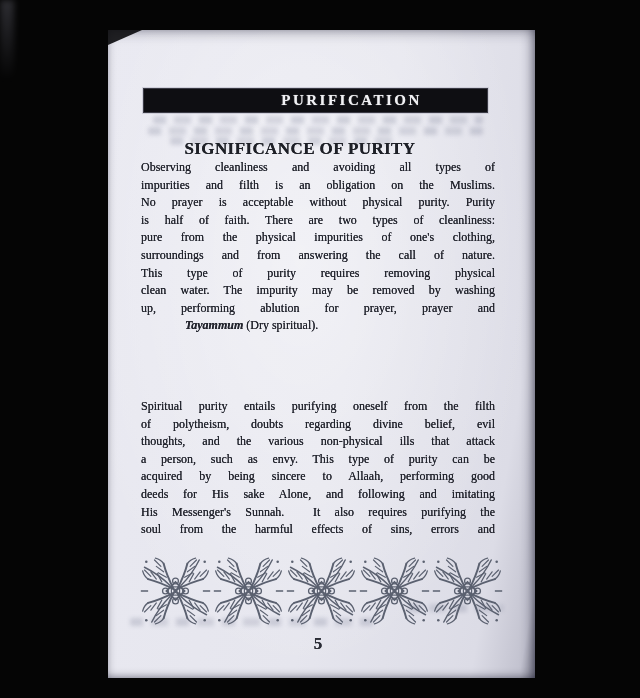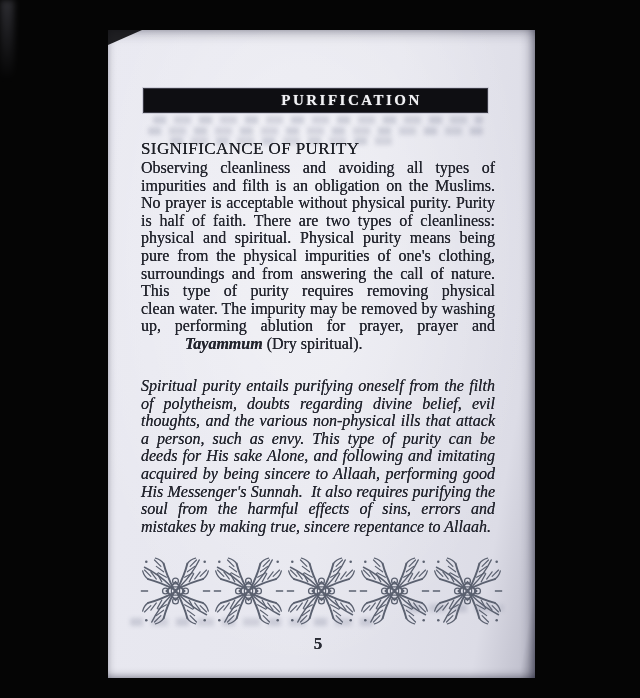--- a/index.html
+++ b/index.html
@@ -34,32 +34,32 @@
     box-sizing:border-box;
     display:flex;align-items:center;justify-content:center;
   }
   .chapter-bar span{
     color:#f1f1f4;font-weight:bold;font-size:15px;letter-spacing:2.5px;
     transform:translateX(36px);
     text-shadow:0 0 1px rgba(255,255,255,.6);
     font-family:Liberation Serif, serif;
   }
   .section-heading{
-    position:absolute;left:33px;top:109px;width:354px;
-    text-align:left;font-weight:normal;font-size:17px;
+    position:absolute;left:15px;top:109px;width:354px;
+    text-align:center;font-weight:bold;font-size:17px;
     color:#1e2027;letter-spacing:.4px;
     text-shadow:0 0 .5px #1e2027;
   }
   .body-col{
     position:absolute;left:33px;width:354px;
-    color:#23252e;font-size:16px;line-height:17.6px;
+    color:#23252e;font-size:12px;line-height:17.6px;
     text-shadow:0 0 .45px #23252e;
   }
   .para1{top:129px;}
-  .para2{top:347px;font-style:italic;}
+  .para2{top:368px;}
   .jline{text-align:justify;text-align-last:justify;white-space:pre-wrap;}
   .lline{text-align:left;white-space:pre-wrap;}
   .tay{font-weight:bold;font-style:italic;margin-left:44px;}
   .ghost{
     position:absolute;height:8px;border-radius:2px;
     background:repeating-linear-gradient(90deg,
       rgba(88,94,122,.55) 0 13px, rgba(88,94,122,0) 13px 21px,
       rgba(88,94,122,.45) 21px 38px, rgba(88,94,122,0) 38px 46px);
     filter:blur(2px);opacity:.38;pointer-events:none;
   }
@@ -129,39 +129,37 @@
   <div class="ghost" style="left:22px;top:588px;width:250px;"></div>
   <div class="ghost" style="left:300px;top:574px;width:95px;"></div>
 
   <div class="section-heading">SIGNIFICANCE OF PURITY</div>
 
   <div class="body-col para1">
     <div class="jline">Observing cleanliness and avoiding all types of</div>
     <div class="jline">impurities and filth is an obligation on the Muslims.</div>
     <div class="jline">No prayer is acceptable without physical purity. Purity</div>
     <div class="jline">is half of faith. There are two types of cleanliness:</div>
-    <div class="jline">physical and spiritual. Physical purity means being</div>
     <div class="jline">pure from the physical impurities of one's clothing,</div>
     <div class="jline">surroundings and from answering the call of nature.</div>
     <div class="jline">This type of purity requires removing physical</div>
     <div class="jline">clean water. The impurity may be removed by washing</div>
     <div class="jline">up, performing ablution for prayer, prayer and</div>
     <div class="lline"><span class="tay">Tayammum</span><span> (Dry spiritual).</span></div>
   </div>
 
   <div class="body-col para2">
     <div class="jline">Spiritual purity entails purifying oneself from the filth</div>
     <div class="jline">of polytheism, doubts regarding divine belief, evil</div>
     <div class="jline">thoughts, and the various non-physical ills that attack</div>
     <div class="jline">a person, such as envy. This type of purity can be</div>
+    <div class="jline">acquired by being sincere to Allaah, performing good</div>
     <div class="jline">deeds for His sake Alone, and following and imitating</div>
-    <div class="jline">acquired by being sincere to Allaah, performing good</div>
     <div class="jline">His Messenger's Sunnah.  It also requires purifying the</div>
     <div class="jline">soul from the harmful effects of sins, errors and</div>
-    <div class="lline">mistakes by making true, sincere repentance to Allaah.</div>
   </div>
 
   <div class="ornament-band">
     <svg>
         <use href="#orn-motif"></use>
       </svg>
     <svg>
         <use href="#orn-motif"></use>
       </svg>
     <svg>

